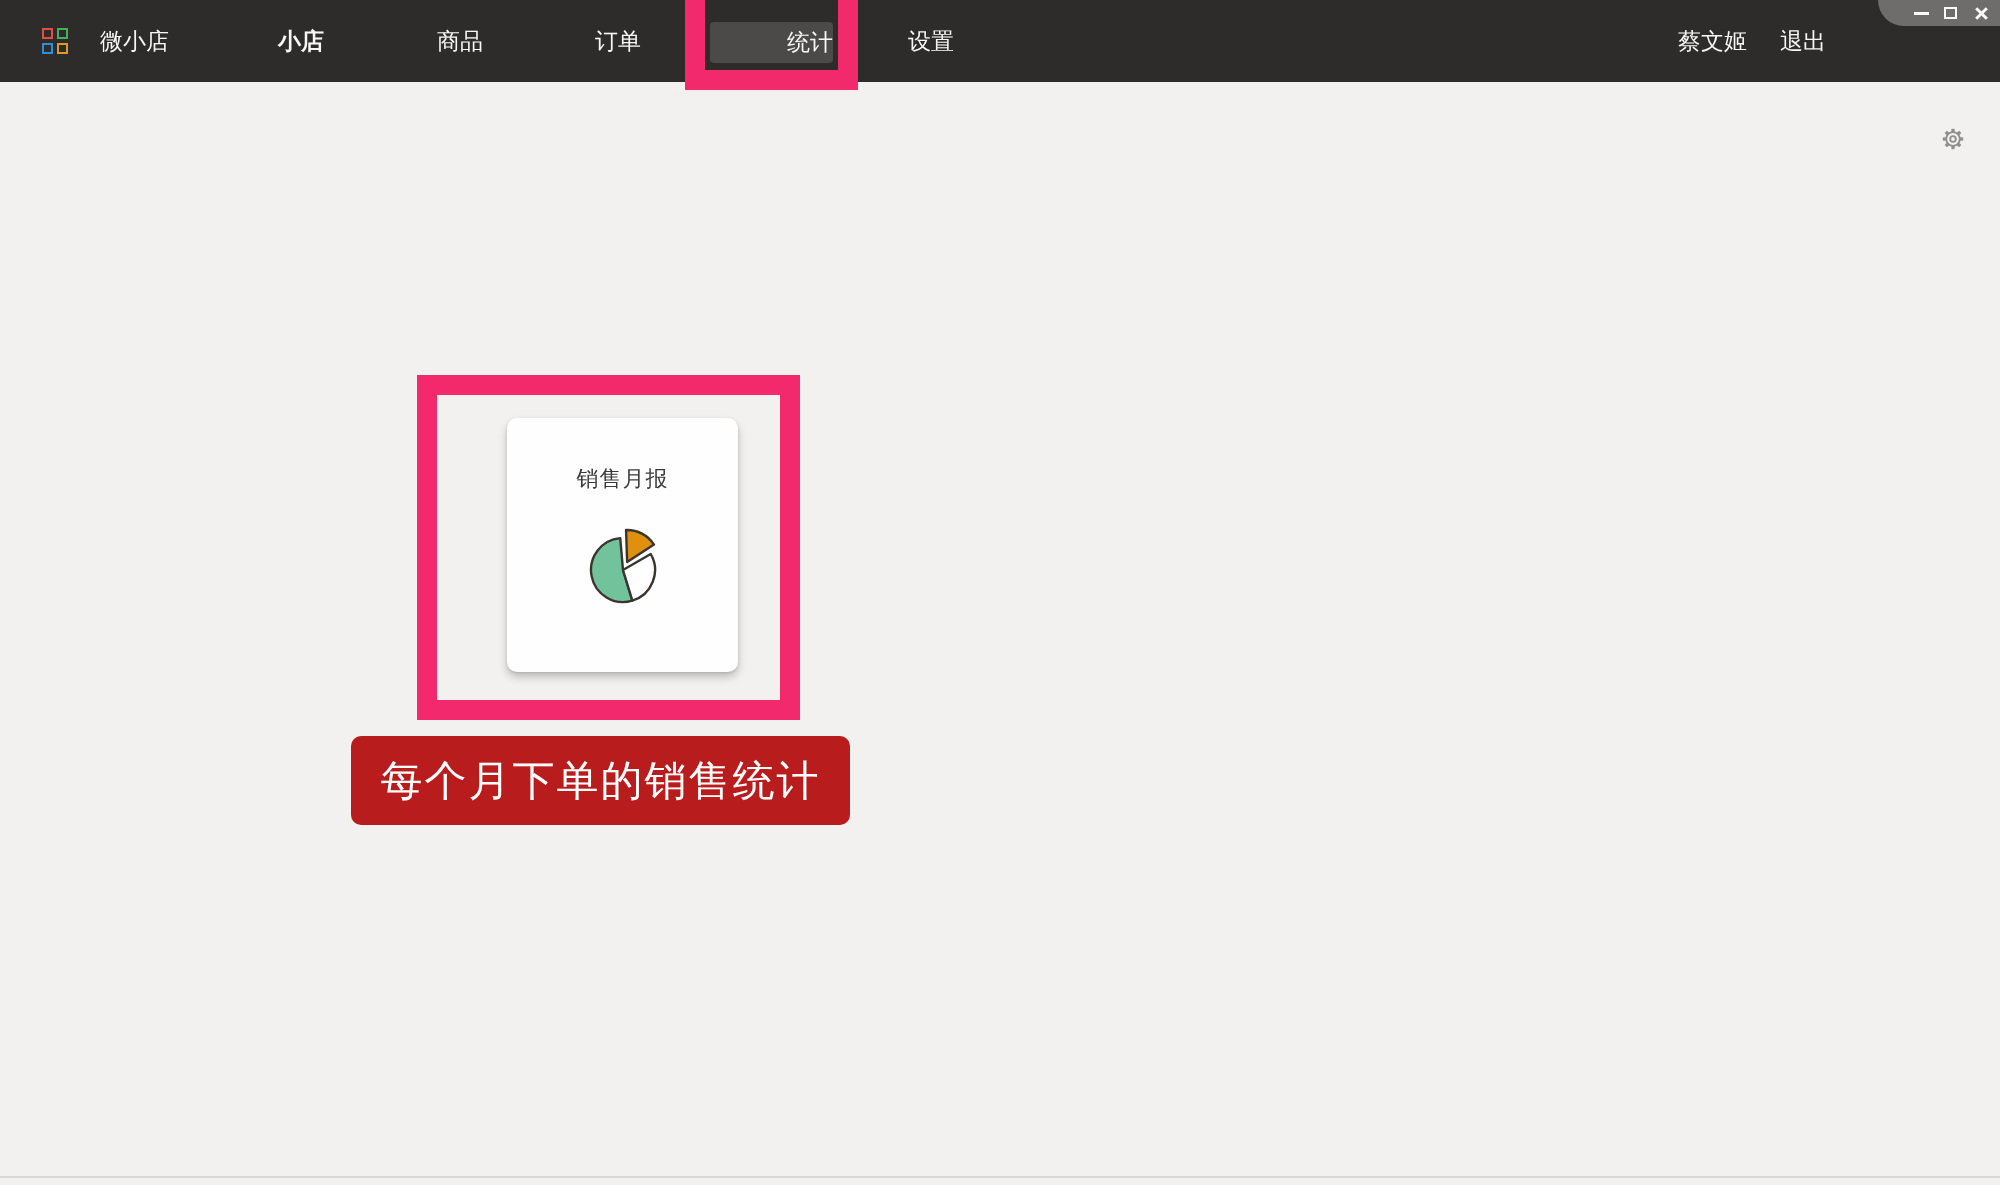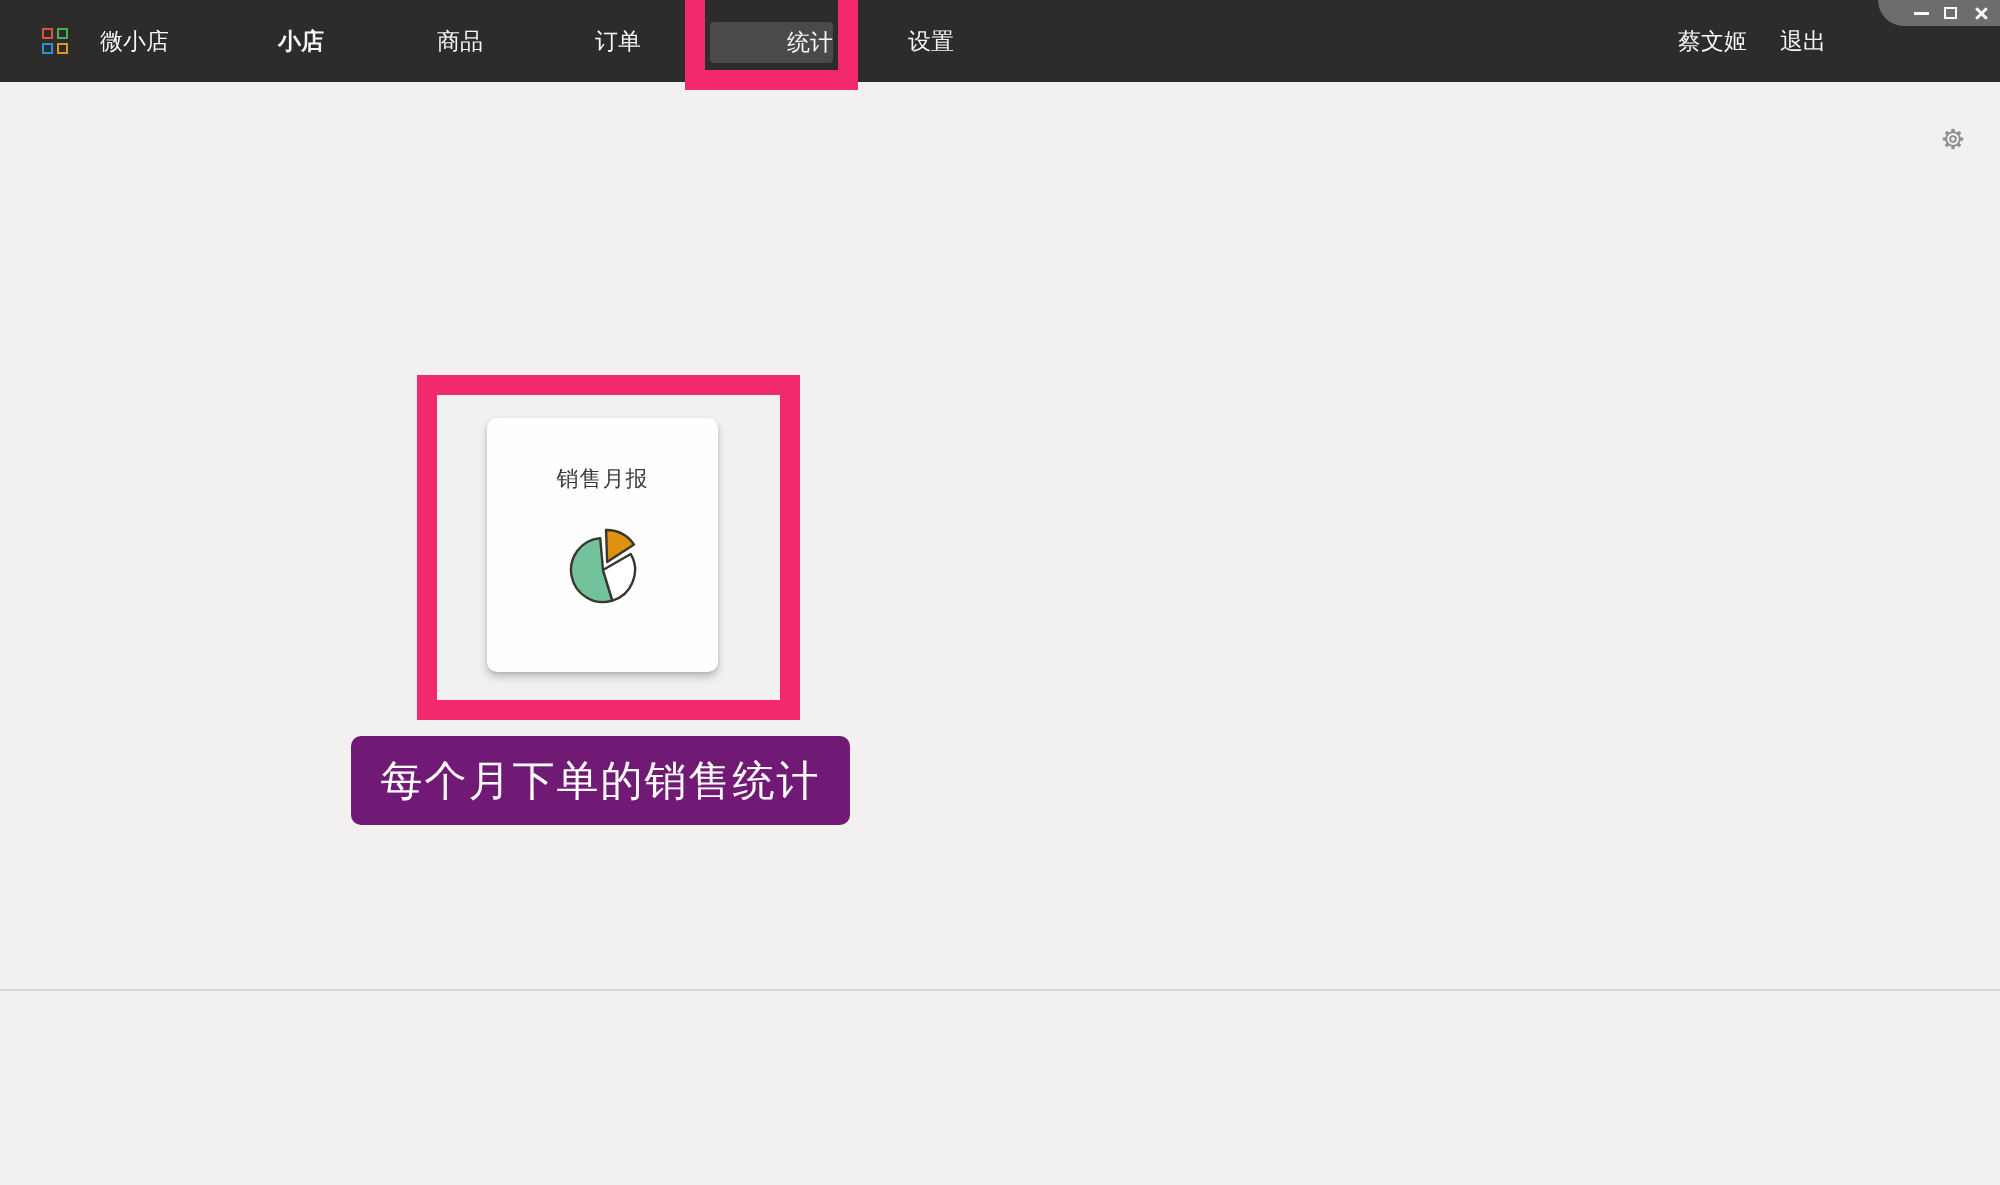--- a/index.html
+++ b/index.html
@@ -2,21 +2,21 @@
 <html><head>
 <meta charset="utf-8">
 <style>
   * { margin:0; padding:0; box-sizing:border-box; }
   html,body { width:2000px; height:1185px; }
   body {
     font-family:"Liberation Sans","DejaVu Sans",sans-serif;
     background:#f2f1ef;
     overflow:hidden;
   }
-  .screen { position:relative; width:2000px; height:991px; background:#f2f1ef; border-bottom:2px solid #d9d8d6; }
+  .screen { position:relative; width:2000px; height:1178px; background:#f2f1ef; border-bottom:2px solid #d9d8d6; }
 
   
   .topbar { position:absolute; left:0; top:0; width:2000px; height:82px; background:#2d2c2a; z-index:1; }
   .topbar .item { position:absolute; top:0; height:82px; line-height:82px; color:#f7f6f5; font-size:23px; cursor:default; white-space:nowrap; }
 
   .logo { position:absolute; left:42px; top:28px; width:27px; height:26px; display:grid; grid-template-columns:11px 11px; grid-template-rows:11px 11px; gap:4px; }
   .logo span { display:block; width:11px; height:11px; border:2px solid; }
   .logo .sq-red    { border-color:#e0503a; }
   .logo .sq-green  { border-color:#43b05c; }
   .logo .sq-blue   { border-color:#2d8fd5; }
@@ -53,20 +53,21 @@
   .ic-close:after  { transform:rotate(-45deg); }
 
   
   .gear { position:absolute; left:1940px; top:126px; width:26px; height:26px; cursor:default; }
 
   
   .card {
     position:absolute; width:231px; background:#fefefe; border-radius:10px;
     box-shadow:0 5px 9px rgba(0,0,0,0.22), 0 1px 3px rgba(0,0,0,0.10);
     cursor:pointer;
+    margin-left:20px;
   }
   .card-1 { left:487px; top:418px; height:254px; }
   .card-2 { left:887px; top:420px; height:252px; }
   .card-3 { left:1280px; top:420px; height:252px; }
   .card-title {
     position:absolute; top:46px; left:0; width:100%;
     text-align:center; font-size:22px; color:#3a3a3a; letter-spacing:1px;
   }
   .card-icon { position:absolute; }
   .icon-pie  { left:80px; top:109px; }
@@ -74,21 +75,21 @@
   .icon-line { left:74px; top:106px; }
 
   
   .hl-box { position:absolute; border:20px solid #f3296e; z-index:2; pointer-events:none; }
   .hl-stats { left:685px; top:-20px; width:173px; height:110px; }
   .hl-card  { left:417px; top:375px; width:383px; height:345px; }
 
   
   .tooltip {
     position:absolute; left:351px; top:736px; width:499px; height:89px;
-    background:#701a75; border-radius:10px; color:#ffffff;
+    background:#b91c1c; border-radius:10px; color:#ffffff;
     font-size:42px; line-height:89px; text-align:center; letter-spacing:2px;
     white-space:nowrap; z-index:2;
   }
 </style>
 </head>
 <body>
 
 <div class="screen">
 
   <div class="topbar">

